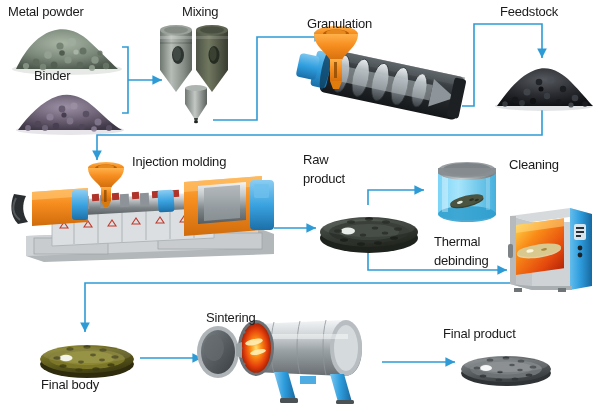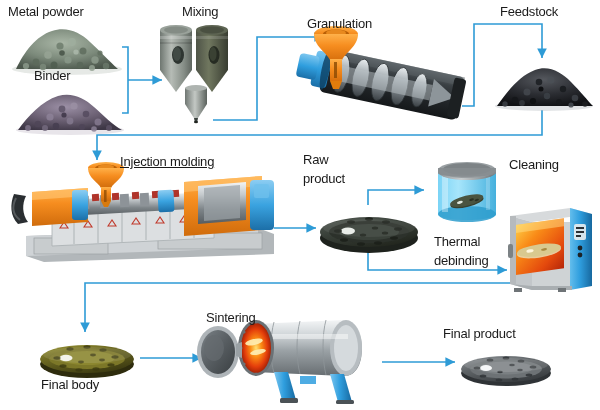--- a/index.html
+++ b/index.html
@@ -590,21 +590,21 @@
       </g>
       <ellipse cx="47" cy="17" rx="42" ry="7" fill="#ffffff" opacity=".13"></ellipse>
     </svg>
   </div>
 
   <div class="lbl" style="left:8px;top:2px;">Metal powder</div>
   <div class="lbl" style="left:34px;top:66px;">Binder</div>
   <div class="lbl" style="left:182px;top:2px;">Mixing</div>
   <div class="lbl" style="left:307px;top:14px;">Granulation</div>
   <div class="lbl" style="left:500px;top:2px;">Feedstock</div>
-  <div class="lbl" style="left:120px;top:152px;text-decoration:underline;">Injection molding</div>
+  <div class="lbl" style="left:132px;top:152px;">Injection molding</div>
   <div class="lbl" style="left:509px;top:155px;">Cleaning</div>
   <div class="lbl" style="left:303px;top:150px;">Raw
 product</div>
   <div class="lbl" style="left:434px;top:232px;">Thermal
 debinding</div>
   <div class="lbl" style="left:41px;top:375px;">Final body</div>
   <div class="lbl" style="left:206px;top:308px;">Sintering</div>
   <div class="lbl" style="left:443px;top:324px;">Final product</div>
 
 </div>

